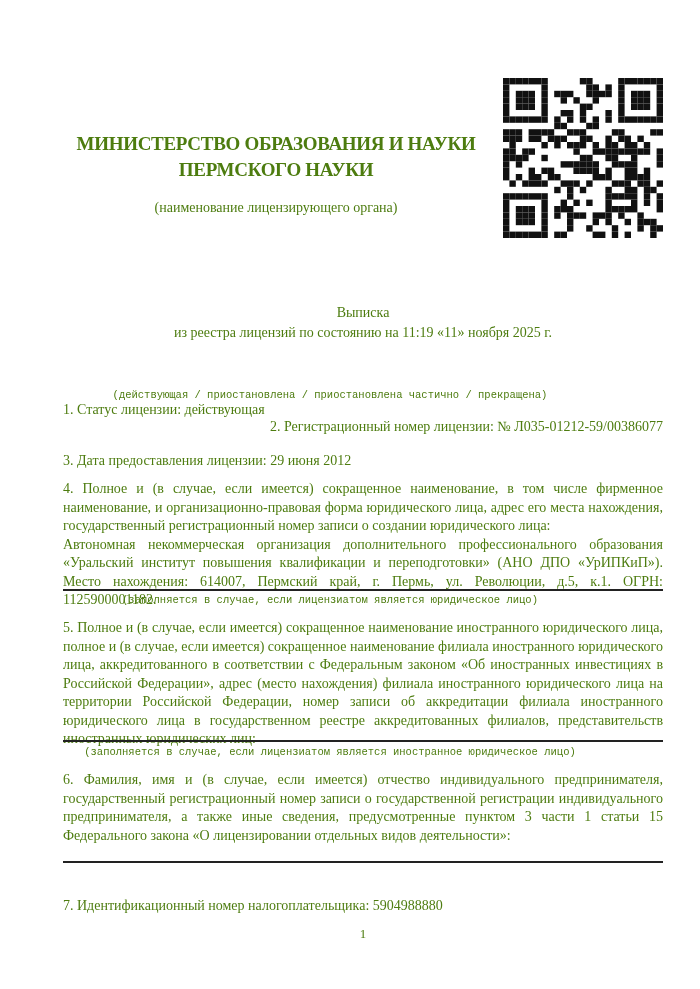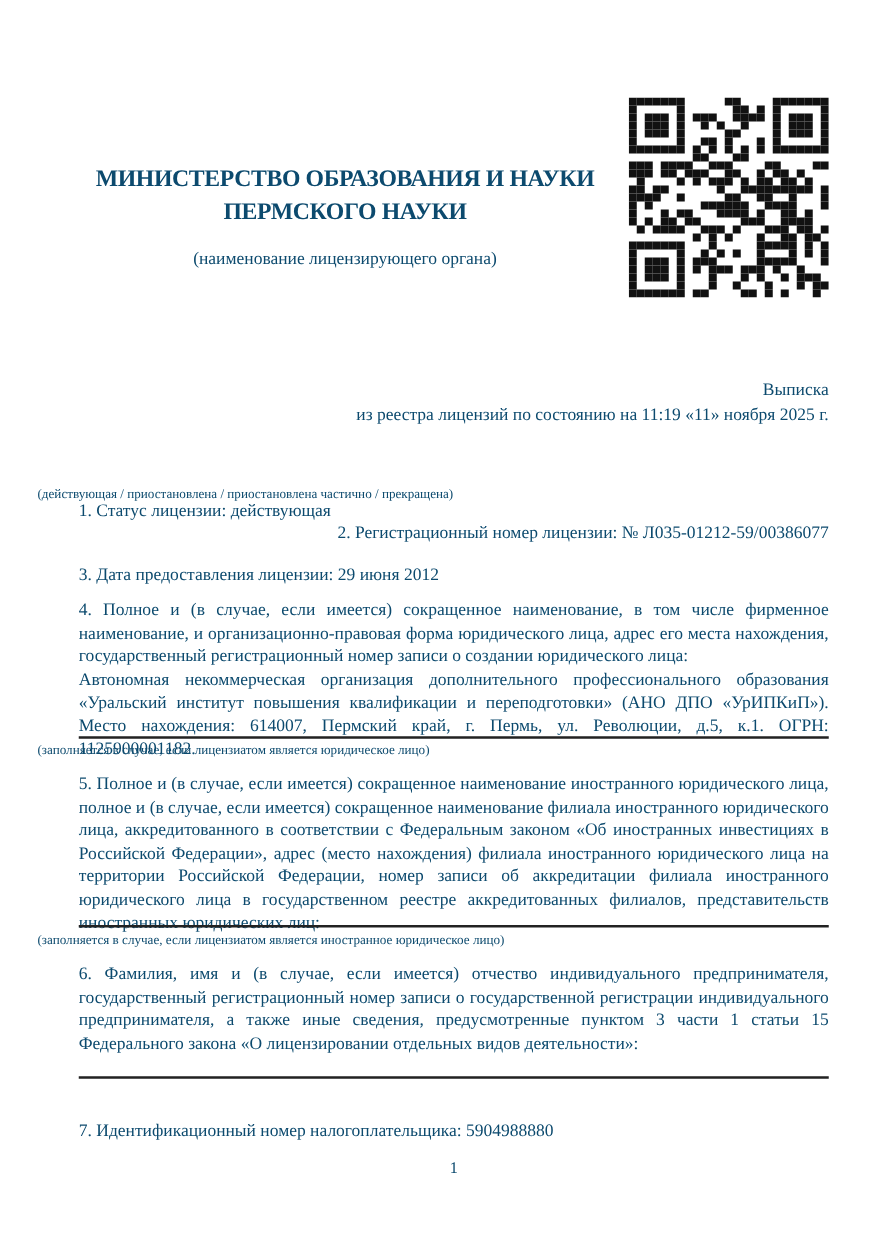--- a/index.html
+++ b/index.html
@@ -4,21 +4,21 @@
 <style>
   * { margin: 0; padding: 0; box-sizing: border-box; }
   html, body { background: #e8e8e8; }
   .page {
     position: relative;
     width: 700px;
     height: 989px;
     margin: 0 auto;
     background: #ffffff;
     font-family: "Liberation Serif", "DejaVu Serif", serif;
-    color: #0c4a6e;
+    color: #4d7c0f;
     overflow: hidden;
   }
   .abs { position: absolute; }
 
   
   .ministry-block {
     left: 58px; top: 131px; width: 436px;
     text-align: center;
   }
   .ministry-line {
@@ -30,32 +30,32 @@
   }
 
   .qr {
     left: 503px; top: 78px; width: 160px; height: 160px;
   }
   .qr svg { display: block; width: 160px; height: 160px; fill: #111; }
 
   
   .doc-title {
     left: 63px; top: 303px; width: 600px;
-    text-align: right; font-size: 14px; line-height: 19.5px;
+    text-align: center; font-size: 14px; line-height: 19.5px;
   }
 
   
   .item {
     left: 63px; width: 600px;
     font-size: 14px; line-height: 18.5px;
   }
   .item p { text-align: justify; }
   .caption {
     left: 30px; width: 600px;
-    text-align: left; font-size: 10.5px; line-height: 13px;
+    text-align: center; font-size: 10.5px; line-height: 13px; font-family: Liberation Mono, monospace;
   }
   .rule {
     left: 63px; width: 600px; height: 0;
     border-top: 2px solid #222;
   }
 
   .i1 { top: 369px; margin-top: 32px; } .c1 { top: 389px; }
   .i2 { top: 418px; text-align: right; }
   .i3 { top: 452px; }
   .i4 { top: 480px; } .r4 { top: 589px; } .c4 { top: 594px; }

